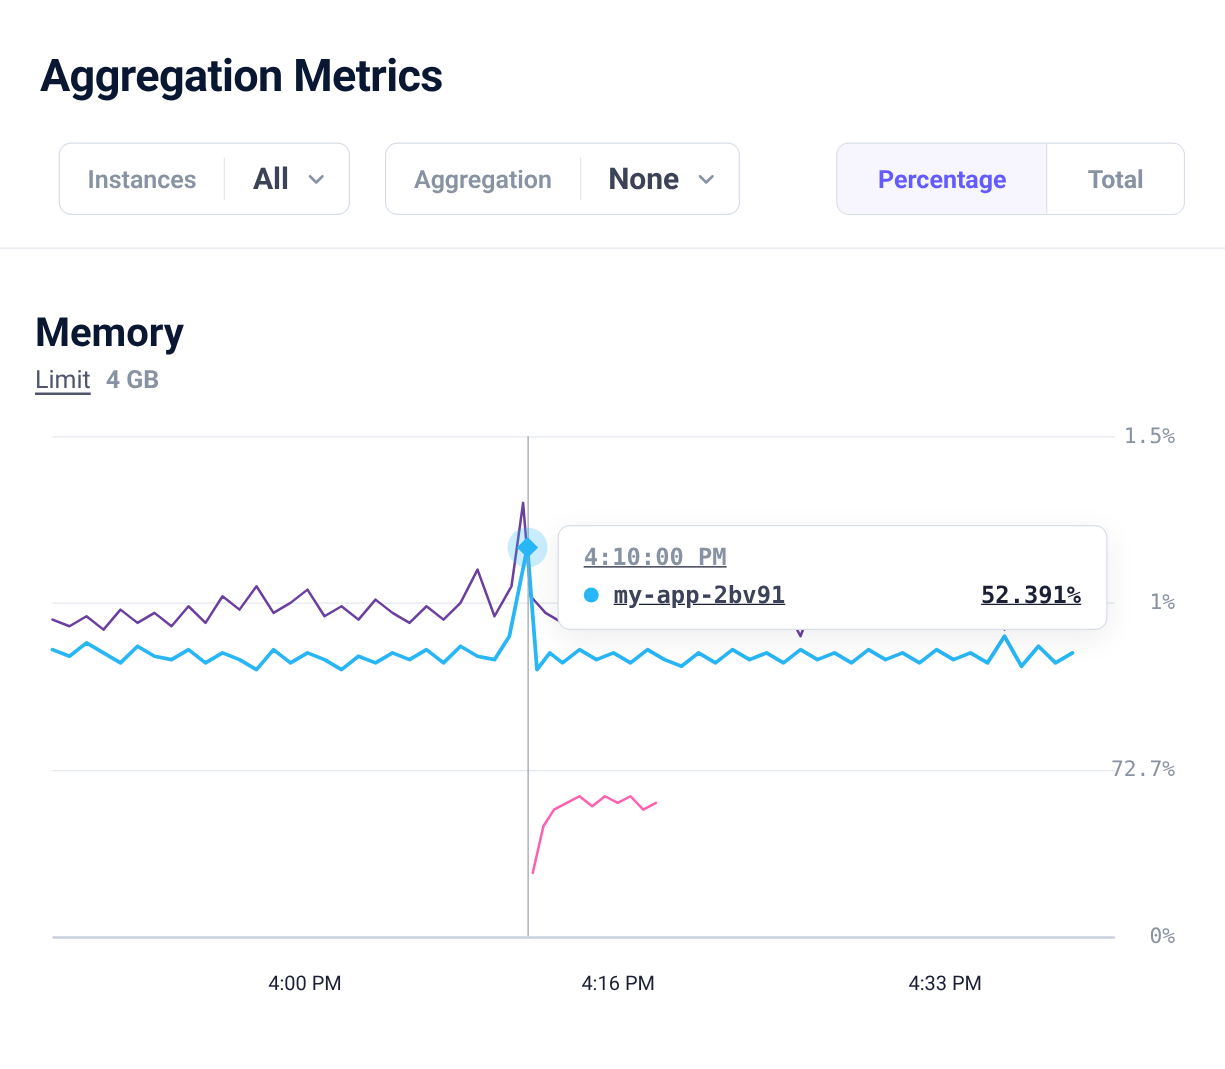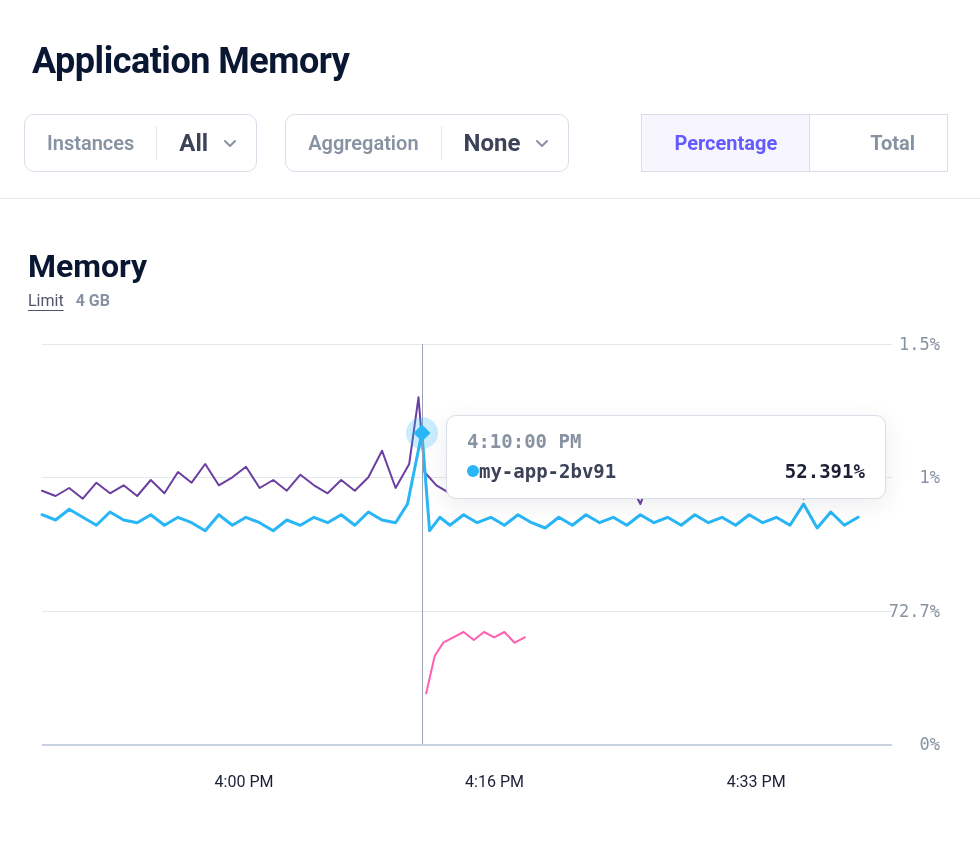--- a/index.html
+++ b/index.html
@@ -30,21 +30,21 @@
     font-weight: 700;
     color: #0a1733;
     margin: 40px 0 0 32px;
     letter-spacing: -0.5px;
   }
 
   .controls-row {
     display: flex;
     gap: 28px;
     align-items: center;
-    padding: 32px 32px 26px 24px;
+    padding: 32px 32px 26px 47px;
   }
 
   .seg {
     display: flex;
     align-items: center;
     border: 1px solid var(--border);
     border-radius: 10px;
     background: #fff;
     height: 58px;
   }
@@ -70,24 +70,23 @@
   }
   .chevron {
     width: 16px; height: 16px;
     display: flex; align-items: center; justify-content: center;
   }
   .chevron svg { stroke: var(--text-light); }
 
   .toggle {
     display: flex;
     border: 1px solid var(--border);
-    border-radius: 0;
+    border-radius: 10px;
     overflow: hidden;
     height: 58px;
-    gap: 28px;
   }
   .toggle .toggle-opt {
     padding: 0 32px;
     font-size: 20px;
     font-weight: 700;
     display: flex; align-items: center;
     cursor: pointer;
     color: var(--text-light);
     background: #fff;
   }
@@ -112,21 +111,21 @@
   .card-title {
     font-size: 32px;
     font-weight: 700;
     color: #0a1733;
     margin: 16px 0 6px 0;
   }
   .limit-row {
     display: flex;
     align-items: baseline;
     gap: 12px;
-    font-size: 16px;
+    font-size: 20px;
   }
   .limit-label {
     color: #4f566b;
     text-decoration: underline;
     text-underline-offset: 4px;
     cursor: pointer;
   }
   .limit-value {
     color: var(--text-light);
     font-weight: 700;
@@ -202,49 +201,51 @@
 
   .tooltip {
     position: absolute;
     background: #fff;
     border: 1px solid var(--border);
     border-radius: 10px;
     box-shadow: 0 6px 24px rgba(26,31,54,0.08);
     padding: 14px 20px 16px 20px;
     min-width: 440px;
     font-family: ui-monospace, "SF Mono", Menlo, Consolas, monospace;
+    text-decoration: underline;
   }
   .tooltip-time {
     font-size: 19px;
     color: var(--text-light);
     margin-bottom: 8px;
     font-weight: 600;
   }
   .tooltip-row {
     display: flex;
     align-items: center;
     justify-content: space-between;
     font-size: 19px;
   }
   .tooltip-left {
     display: flex;
     align-items: center;
+    gap: 12px;
   }
   .bullet {
     width: 12px; height: 12px;
     border-radius: 50%;
     background: var(--accent-blue);
   }
   .tooltip-name { color: var(--text-mid); font-weight: 600; }
   .tooltip-val  { color: var(--text-dark); font-weight: 600; }
 </style>
 </head>
 <body>
 
-<h1 class="page-title">Application Memory</h1>
+<h1 class="page-title">Aggregation Metrics</h1>
 
 <div class="controls-row">
   <div class="seg">
     <div class="seg-label">Instances</div>
     <div class="seg-value">
       <span>All</span>
       <span class="chevron">
         <svg width="16" height="16" viewBox="0 0 16 16" fill="none">
             <path d="M3 6l5 5 5-5" stroke-width="2" stroke-linecap="round" stroke-linejoin="round"></path>
           </svg>

